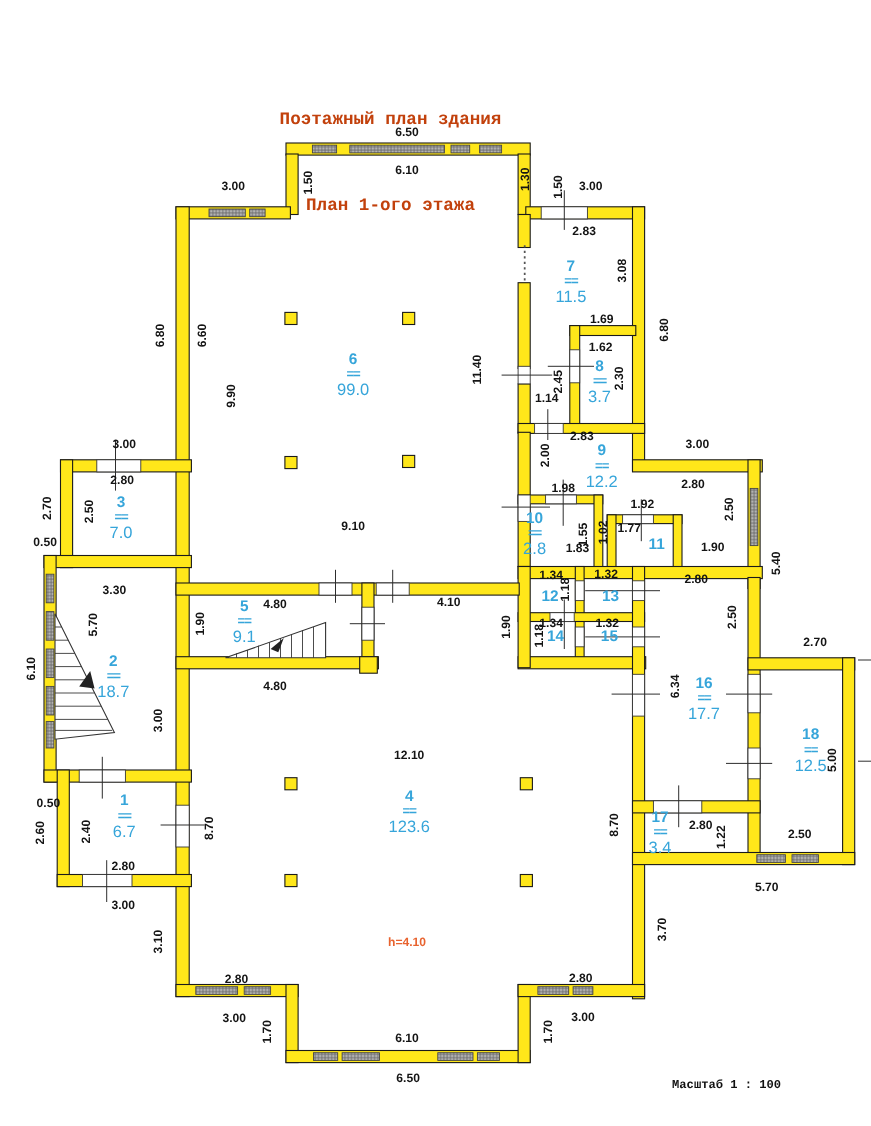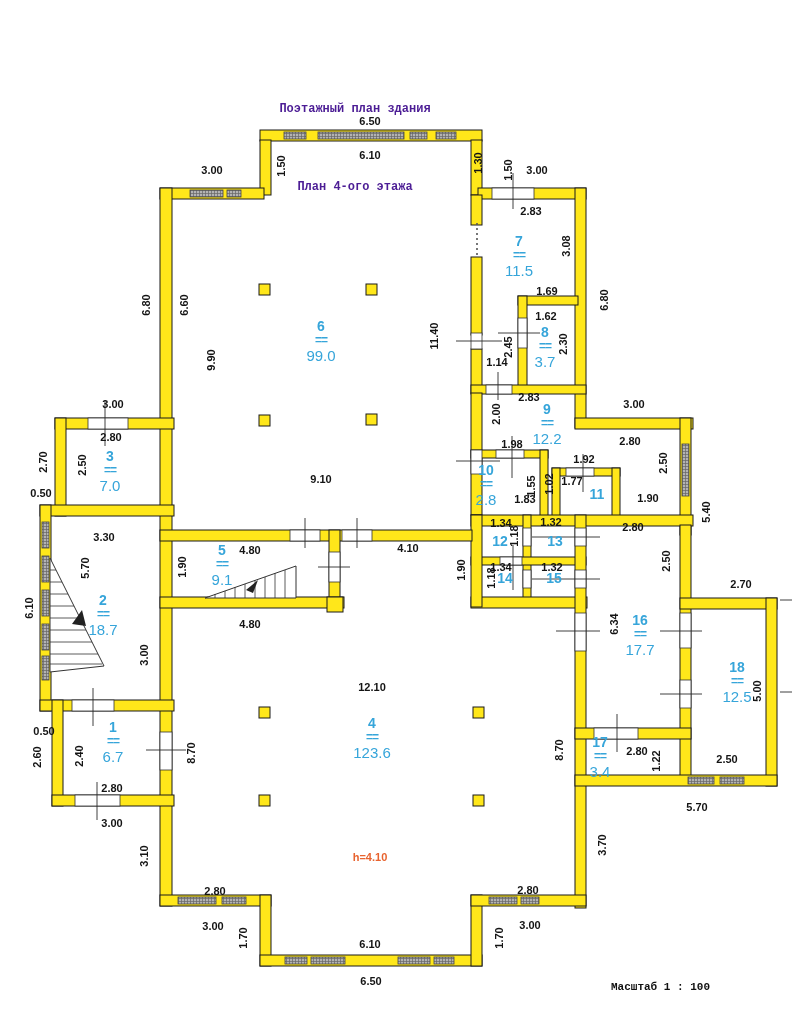--- a/index.html
+++ b/index.html
@@ -1,35 +1,35 @@
 <!DOCTYPE html>
 <html><head>
 <meta charset="utf-8">
 <style>
   html,body{margin:0;padding:0;background:#ffffff;}
   .page{position:relative;width:792px;height:1024px;background:#ffffff;overflow:hidden;
         font-family:"Liberation Sans", sans-serif;}
   .title-block{position:absolute;top:44px;left:0;width:710px;text-align:center;
         font-family:"Liberation Mono","DejaVu Sans Mono",monospace;
-        font-weight:bold;font-size:12px;color:#4c1d95;line-height:26px;white-space:pre;}
+        font-weight:bold;font-size:16px;color:#c2410c;line-height:26px;white-space:pre;}
   .scale-note{position:absolute;left:611px;top:947px;
         font-family:"Liberation Mono","DejaVu Sans Mono",monospace;
         font-weight:bold;font-size:11px;color:#111;line-height:16px;white-space:pre;}
   svg.plan{position:absolute;left:0;top:0;}
   .dim{font-family:"Liberation Sans",sans-serif;font-size:11px;font-weight:bold;}
   .room-num{font-family:"Liberation Sans",sans-serif;font-weight:bold;}
   .room-area{font-family:"Liberation Sans",sans-serif;}
 </style>
 </head>
 <body>
 
 <div class="page">
   <div class="title-block">
     <div>Поэтажный план здания</div>
-    <div>План 4-ого этажа</div>
+    <div>План 1-ого этажа</div>
   </div>
 
   <svg class="plan" id="plan-svg" width="792" height="1024" viewBox="0 0 792 1024">
       <defs>
         <pattern id="hatch" width="3" height="3" patternUnits="userSpaceOnUse">
           <rect width="3" height="3" fill="#b3b3b3"></rect>
           <path d="M0 1.5 H3 M1.5 0 V3" stroke="#666666" stroke-width="0.7"></path>
         </pattern>
       </defs>
       <g>

